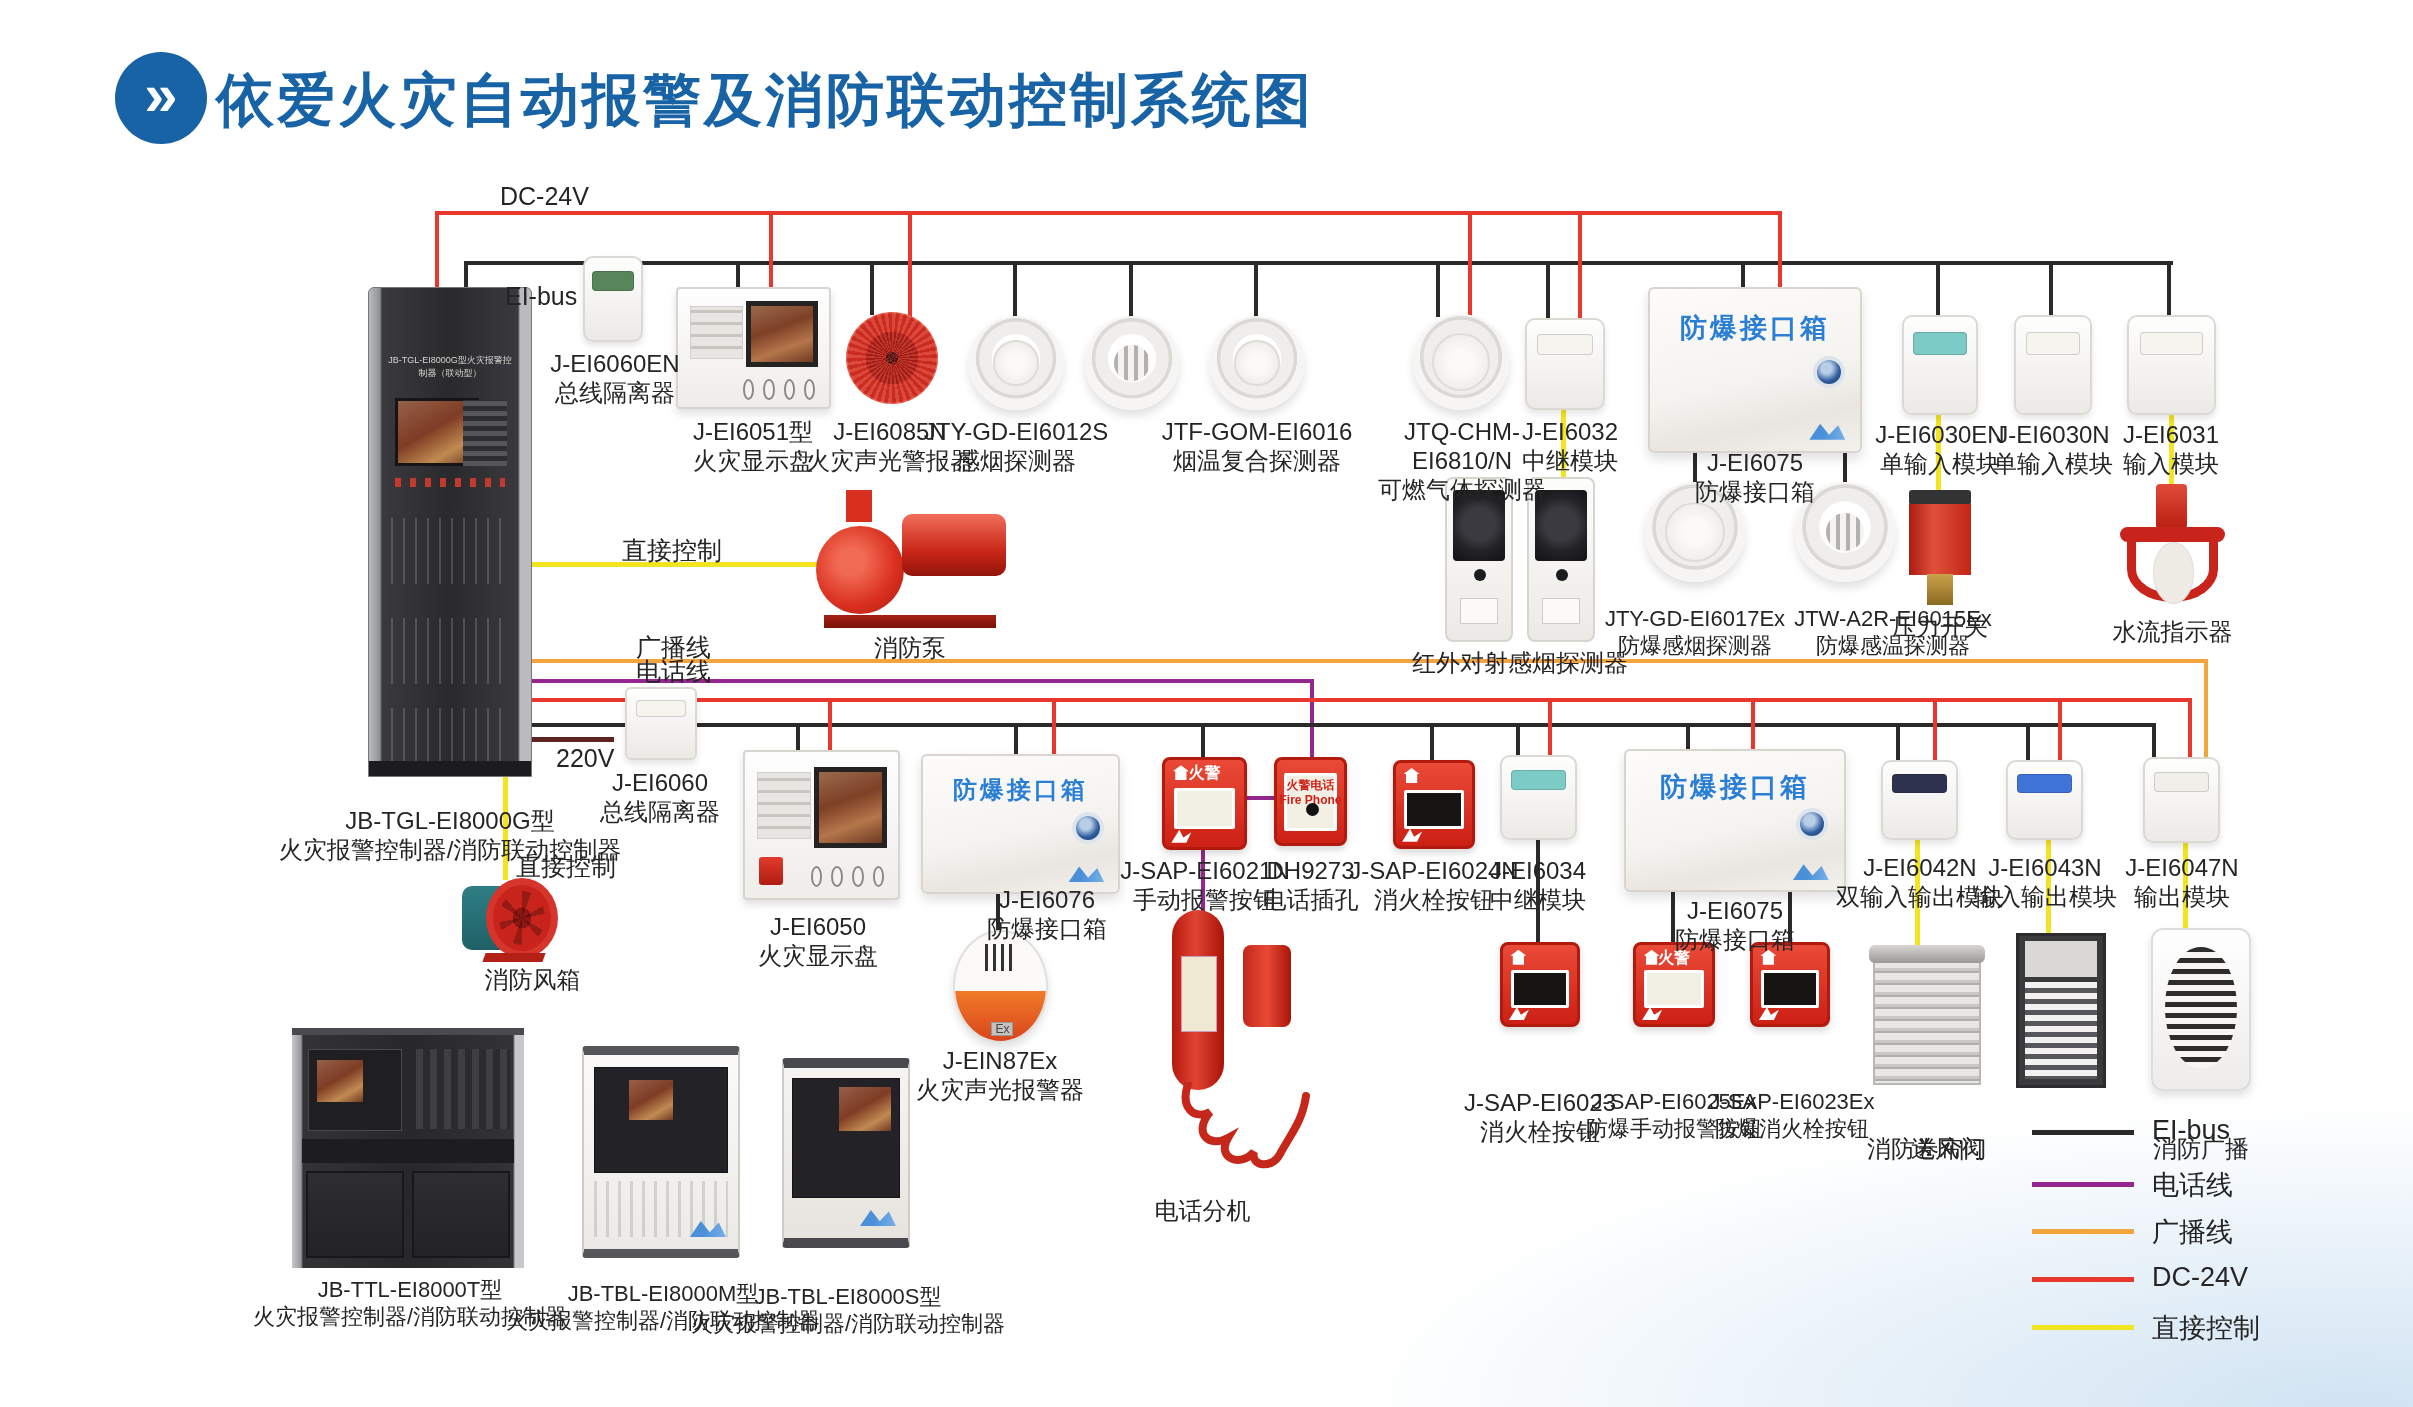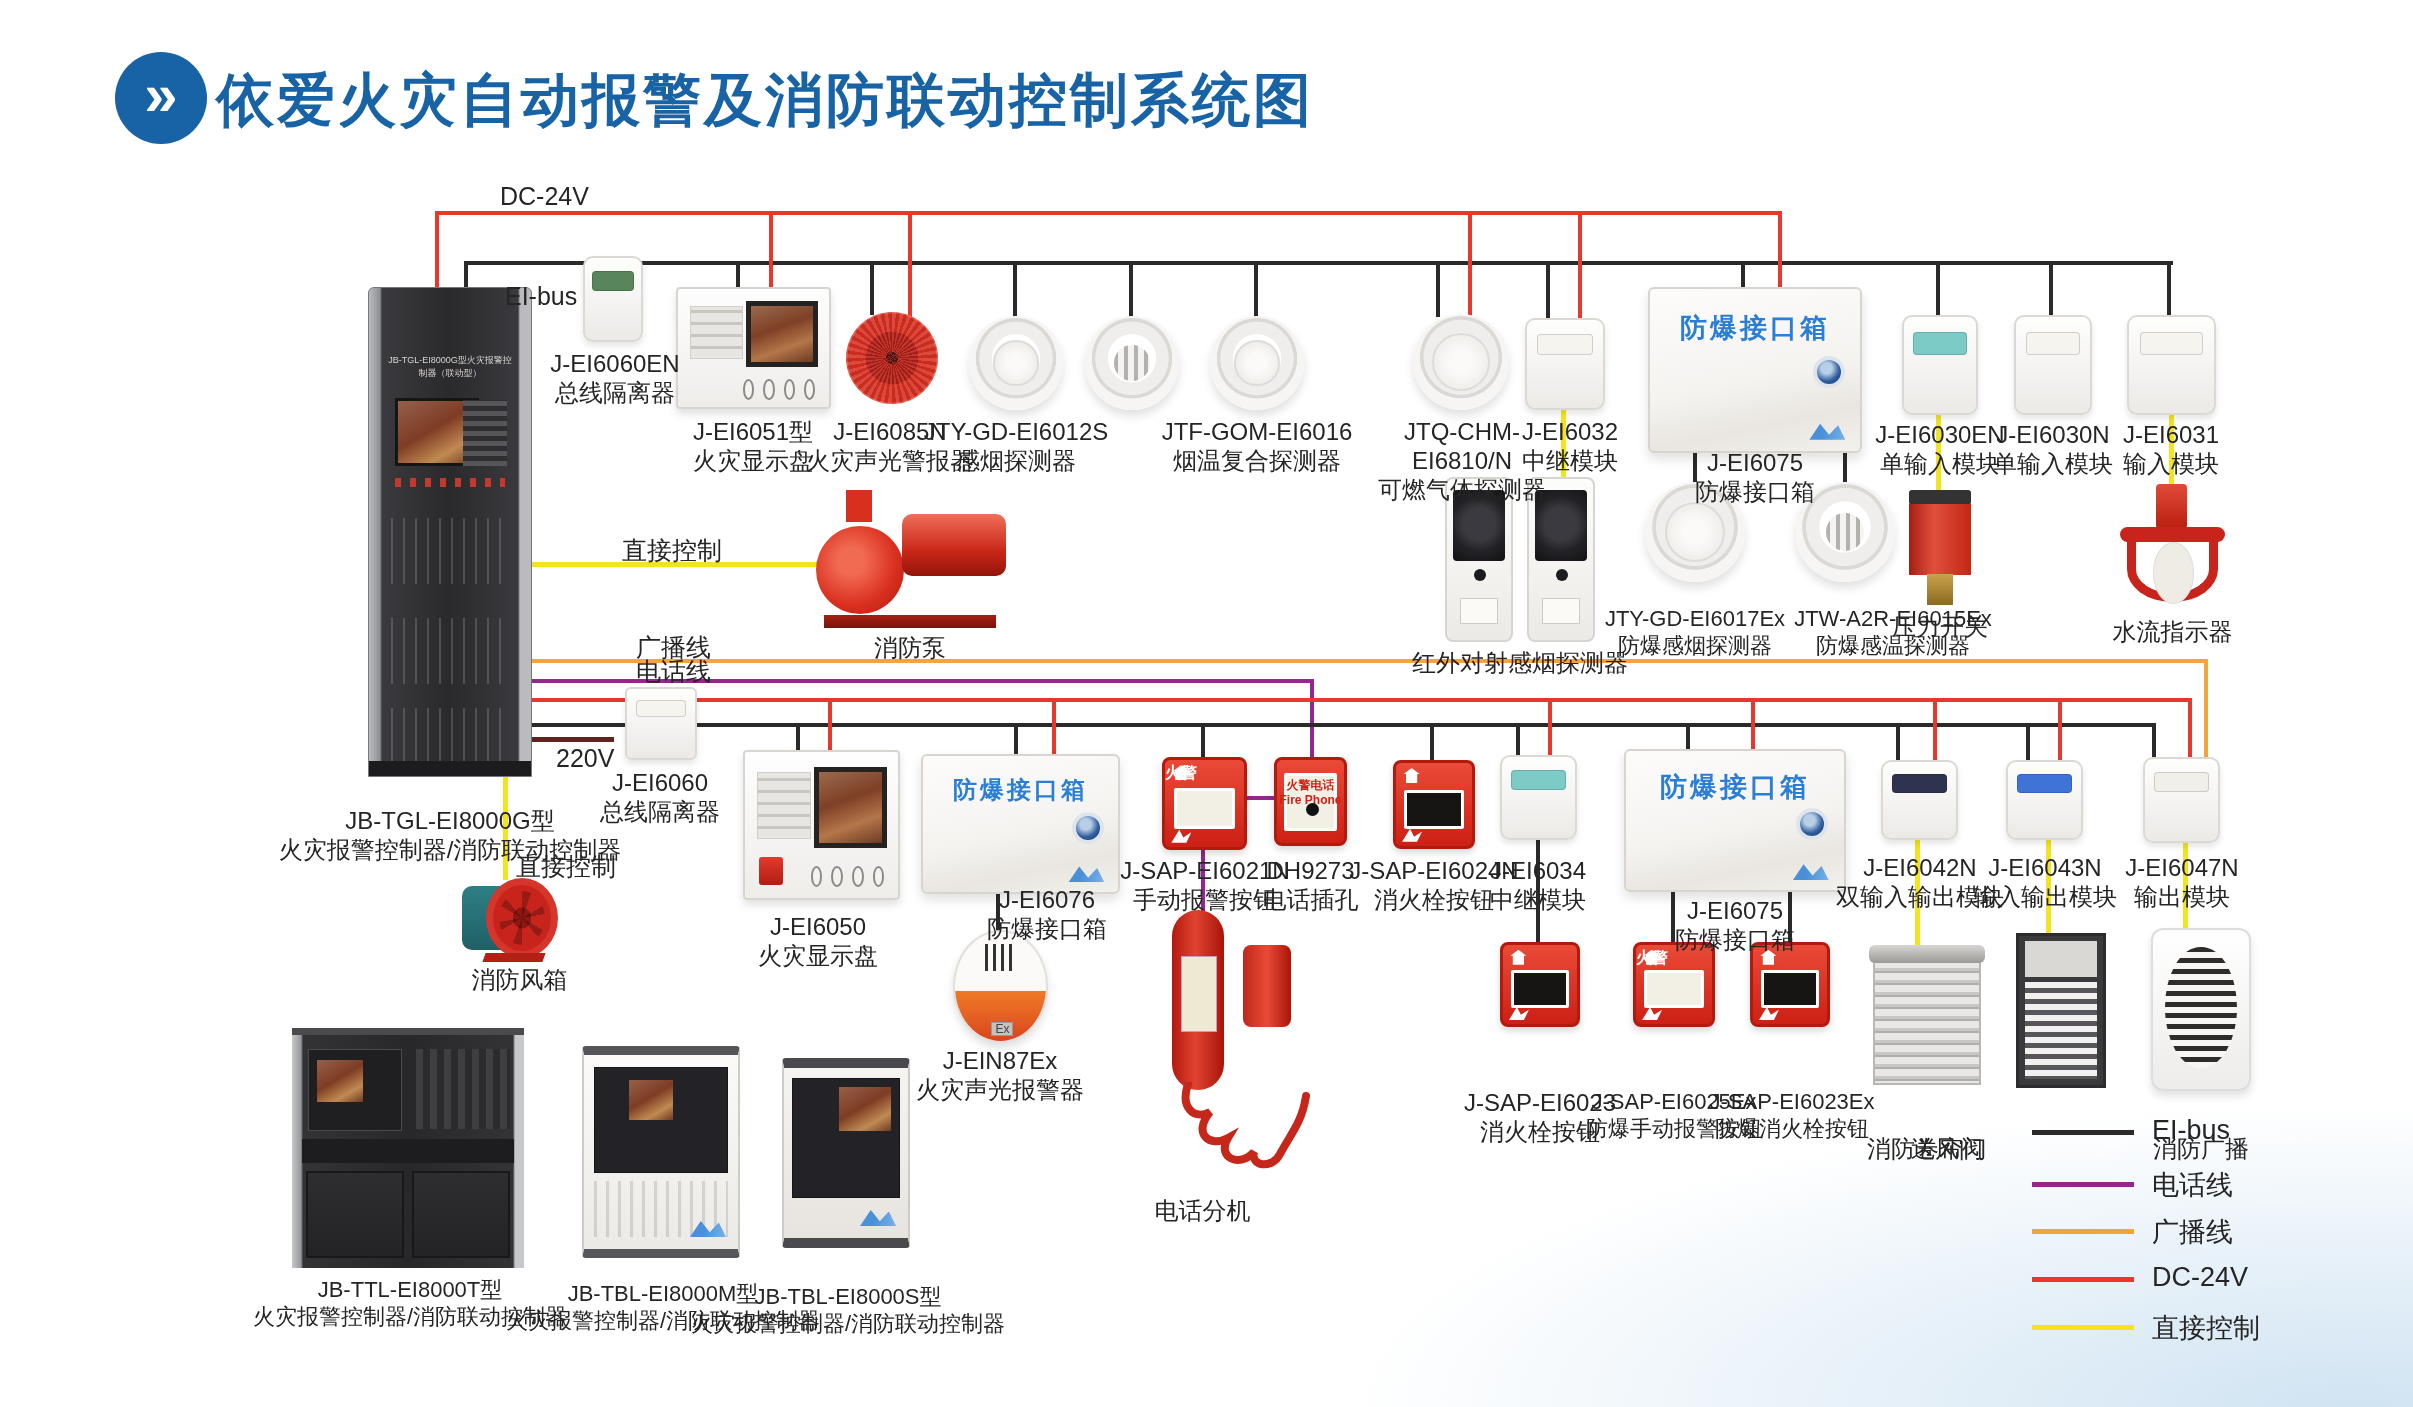--- a/index.html
+++ b/index.html
@@ -52,21 +52,21 @@
         background:linear-gradient(160deg,#9a6a4d 0%,#7e4026 40%,#b4764a 70%,#6e3a22 100%);}
   .pkeys{position:absolute;left:8%;top:14%;width:34%;height:44%;
          background:repeating-linear-gradient(0deg,#e8e6e2 0 9px,#c9c6c1 9px 12px);border:1px solid #d2cfca;}
   .pbtns{position:absolute;bottom:6%;right:9%;width:48%;height:17%;display:flex;gap:9px;align-items:center;justify-content:center;}
   .pbtns i{width:17px;height:17px;border-radius:50%;border:2px solid #8c8a86;background:#f4f2ef;}
   .rlogo{position:absolute;left:9%;bottom:9%;width:24px;height:28px;background:linear-gradient(#e23a2c,#b01d12);border-radius:3px;}
   .redbtn{background:linear-gradient(#ea4a38,#cc2014);border:3px solid #b31a0e;border-radius:8px;
           box-shadow:0 4px 7px rgba(0,0,0,.15);box-sizing:border-box;}
   .win{position:absolute;left:11%;right:11%;top:32%;height:40%;background:#f2efe4;border:3px solid #fff;border-radius:2px;}
   .win.dark{background:#161514;}
-  .hsign{position:absolute;top:4%;left:0;right:0;color:#fff;font-size:16px;font-weight:bold;z-index:2;}
+  .hsign{position:absolute;top:4%;left:0;right:0;text-align:center;color:#fff;font-size:16px;font-weight:bold;z-index:2;}
   .icn{position:absolute;top:6%;left:10%;width:16px;height:15px;background:#fff;
        clip-path:polygon(50% 0,100% 40%,85% 40%,85% 100%,15% 100%,15% 40%,0 40%);}
   .wlogo{position:absolute;bottom:5%;left:8%;width:20px;height:13px;background:#fff;
          clip-path:polygon(0 100%,40% 0,60% 60%,100% 20%,75% 100%);}
   .jack{position:absolute;left:44%;top:46%;width:13px;height:13px;border-radius:50%;background:#111;}
   .wtxt{position:absolute;top:22%;left:0;right:0;text-align:center;color:#cf2318;font-size:12px;font-weight:bold;line-height:15px;}
   .ir{background:linear-gradient(#fdfdfc,#eceae6);border:2px solid #d8d5d0;border-radius:8px;box-sizing:border-box;}
   .irw{position:absolute;left:9%;right:9%;top:7%;height:44%;border-radius:4px;
        background:radial-gradient(circle at 50% 48%,#3a3a40 0 35%,#232327 60%,#121215 100%);}
   .ird{position:absolute;left:42%;top:56%;width:12px;height:12px;border-radius:50%;background:#1c1c1f;}
@@ -522,21 +522,21 @@
   <div class="lb" style="left:2082px;top:853px;width:200px">
     <div>J-EI6047N</div>
     <div>输出模块</div>
   </div>
 
   <div class="dev" style="left:462px;top:878px;width:96px;height:84px">
     <div class="fanbody"></div>
     <div class="fanring"></div>
     <div class="fanfoot"></div>
   </div>
-  <div class="lb" style="left:457px;top:965px;width:125px">
+  <div class="lb" style="left:470px;top:965px;width:125px">
     <div>消防风箱</div>
   </div>
 
   <div class="dev ellip" style="left:953px;top:930px;width:95px;height:113px">
     <div class="grille"></div>
     <div class="dome"></div>
     <div class="exb">Ex</div>
   </div>
   <div class="lb" style="left:900px;top:1046px;width:200px">
     <div>J-EIN87Ex</div>

